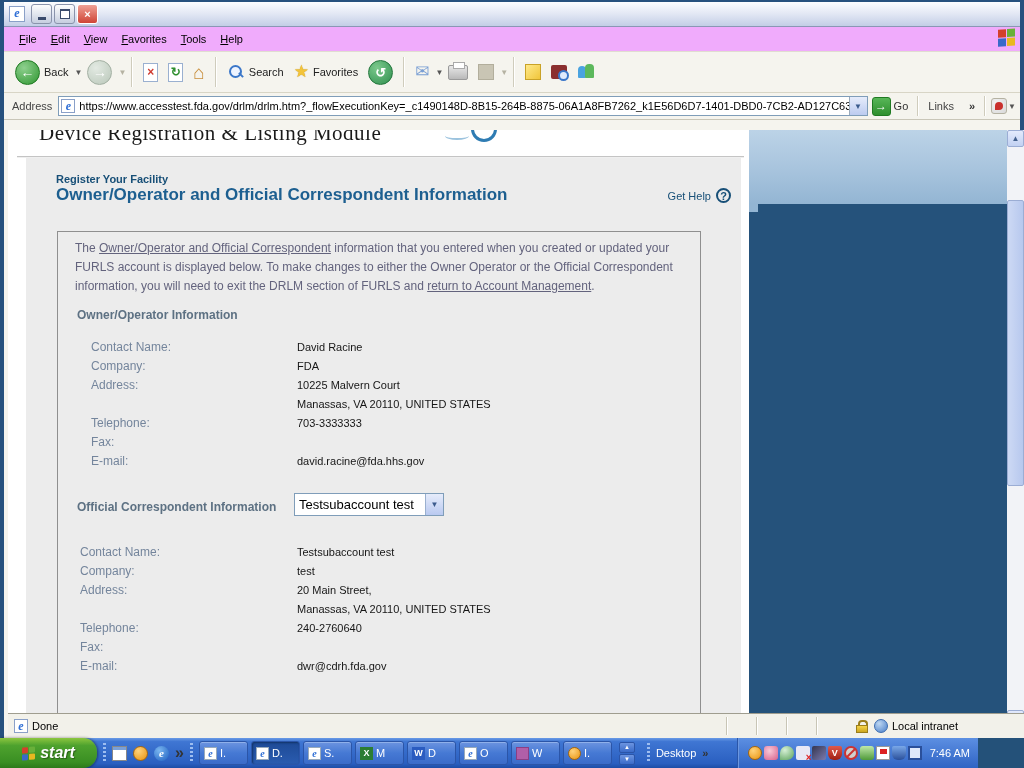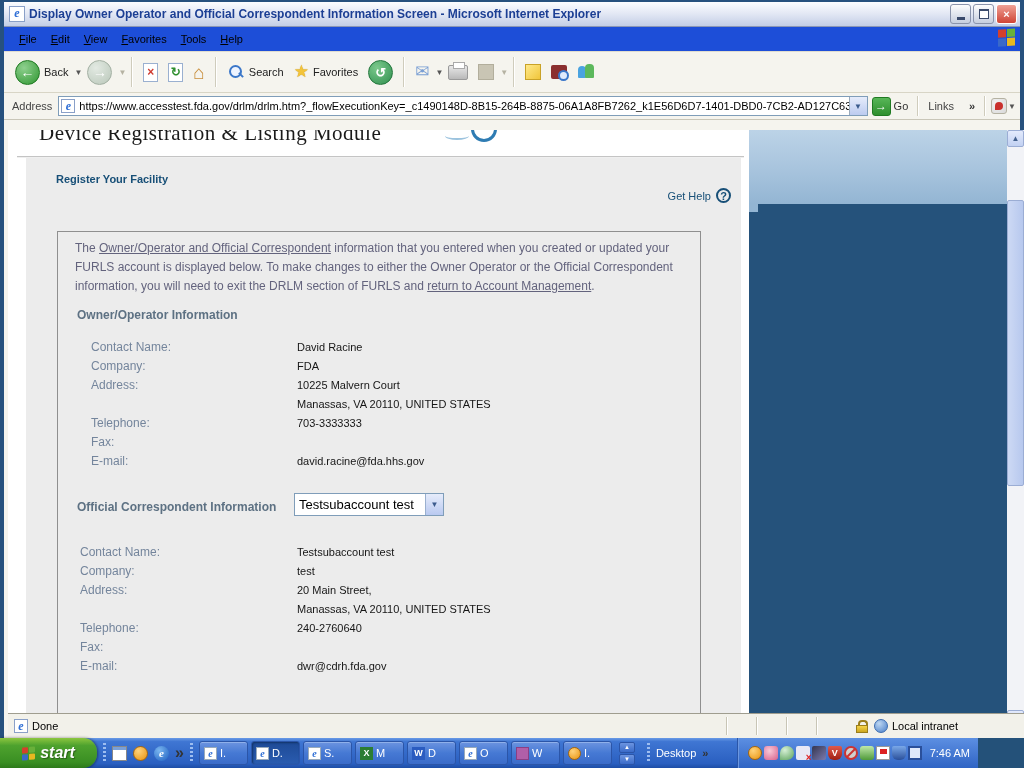--- a/index.html
+++ b/index.html
@@ -16,21 +16,21 @@
   .ie-doc-icon{width:16px;height:16px;margin-right:4px;background:#fff;border:1px solid #8aa0c8;
     box-sizing:border-box;color:#2f6fd6;font:italic bold 12px/13px "Liberation Serif",serif;text-align:center;}
   .title-text{flex:1;font:bold 12px "Liberation Sans",sans-serif;color:#1c3f94;white-space:nowrap;overflow:hidden;}
   .winbtn{width:21px;height:20px;margin-left:2px;border:1px solid #8a93ab;border-radius:3px;
     background:linear-gradient(180deg,#fdfdfd,#c6cedf);display:flex;align-items:center;justify-content:center;
     font:bold 11px "Liberation Sans",sans-serif;color:#3a4a6b;box-sizing:border-box;}
   .winbtn.close{background:linear-gradient(180deg,#efa195,#cf4436);border-color:#fff;color:#fff;}
   .glyph-min{width:8px;height:3px;background:#3a4a6b;margin-top:9px;}
   .glyph-restore{width:8px;height:7px;border:1px solid #3a4a6b;border-top-width:2px;background:#fff;}
 
-  .menubar{height:24px;display:flex;align-items:center;background:#1d4ed8;border-bottom:1px solid #e0ddd0;
+  .menubar{height:24px;display:flex;align-items:center;background:#f0abfc;border-bottom:1px solid #e0ddd0;
     padding-left:8px;font-size:11px;color:#000;}
   .menu-item{display:inline-block;padding:3px 7px;cursor:default;}
   .menu-item::first-letter{text-decoration:underline;}
   .menubar .spacer{flex:1;}
   .winlogo{width:20px;height:20px;margin-right:2px;display:grid;grid-template-columns:8px 8px;
     grid-template-rows:8px 8px;gap:1px;transform:skewY(-4deg);}
   .winlogo span{display:block;}
   .wl-r{background:#d3402c;} .wl-g{background:#69b03a;} .wl-b{background:#3a69c9;} .wl-y{background:#e8b820;}
 
   .toolbar{height:40px;display:flex;align-items:center;background:#f5f4ee;border-bottom:1px solid #d8d5c6;
@@ -192,21 +192,20 @@
 </style>
 </head>
 <body>
 
 <div id="screen">
 
   <div class="ie-window">
 
     <div class="titlebar">
       <span class="ie-doc-icon">e</span>
-      <span class="title-text">Display Owner Operator and Official Correspondent Information Screen - Microsoft Internet Explorer</span>
       <span class="winbtn">
           <span class="glyph-min"></span>
         </span>
       <span class="winbtn">
           <span class="glyph-restore"></span>
         </span>
       <span class="winbtn close">×</span>
     </div>
 
     <div class="menubar">
@@ -303,20 +302,21 @@
     </div>
 
     <div class="viewport">
       <div class="module-title">Device Registration &amp; Listing Module</div>
       <div class="logo-wisp"></div>
       <div class="logo-arc"></div>
       <div class="page-divider"></div>
 
       <div class="gray-panel">
         <div class="breadcrumb">Register Your Facility</div>
+        <div class="page-heading">Owner/Operator and Official Correspondent Information</div>
         <div class="gethelp">
           <span class="gethelp-label">Get Help</span>
           <span class="q-circ">?</span>
         </div>
 
         <div class="content-box">
           <div class="intro">
             <span>The </span><a href="#">Owner/Operator and Official Correspondent</a><span> information that you entered when you created or updated your FURLS account is displayed below. To make changes to either the Owner Operator or the Official Correspondent information, you will need to exit the DRLM section of FURLS and </span><a href="#">return to Account Management</a><span>.</span>
           </div>
 

